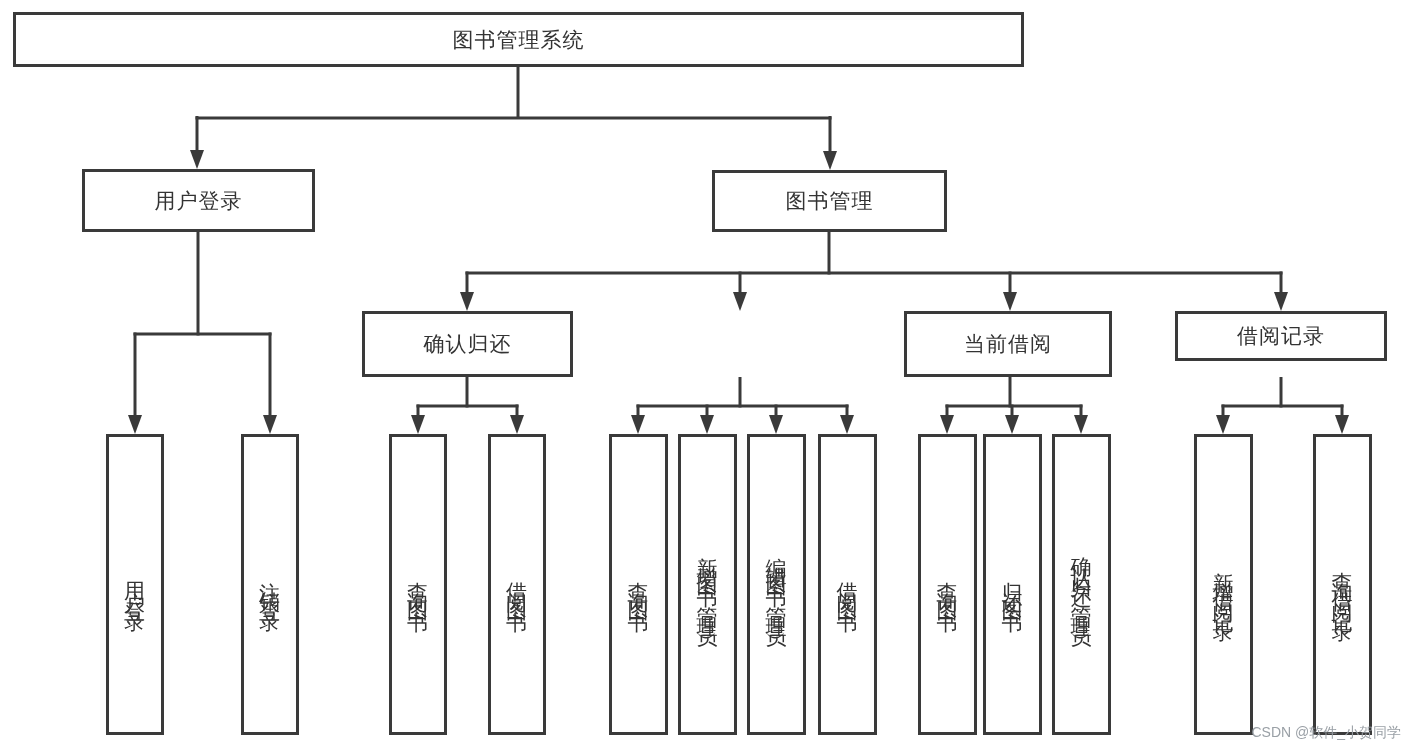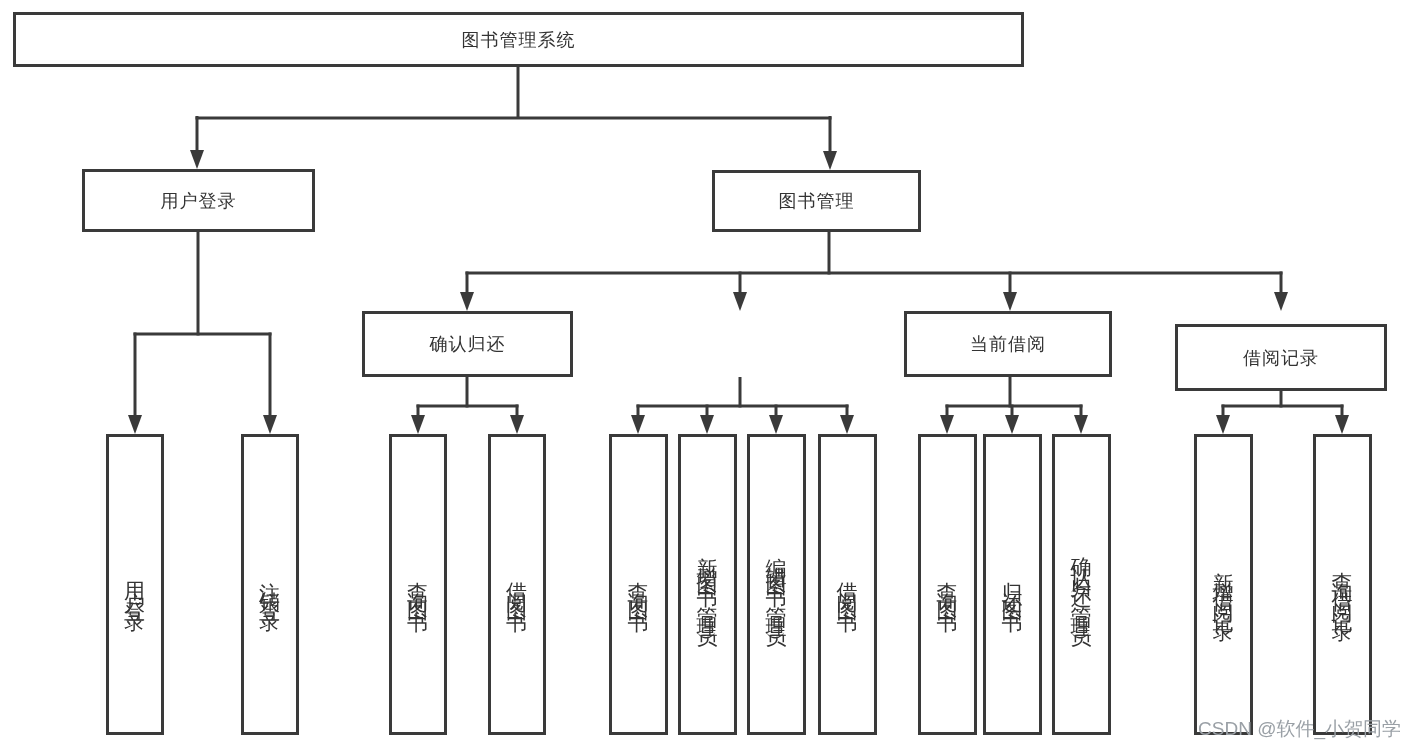--- a/index.html
+++ b/index.html
@@ -24,38 +24,38 @@
   .connectors polygon{fill:currentColor;stroke:none;}
   .box{
     position:absolute;
     box-sizing:border-box;
     background:#fff;
     border:3px solid var(--line);
     display:flex;align-items:center;justify-content:center;
     color:var(--text);
   }
   .h-label{
-    font-size:18px;
+    font-size:21px;
     letter-spacing:1px;
     white-space:nowrap;
     color:var(--text);
   }
   .leaf .v-label{
     writing-mode:vertical-rl;
     text-orientation:mixed;
     font-size:21px;
     letter-spacing:10px;
     line-height:1;
     color:var(--text);
     white-space:nowrap;
   }
   .watermark{
     position:absolute;
     right:4px;bottom:5px;
-    font-size:19px;
+    font-size:14px;
     color:var(--watermark);
     white-space:nowrap;
   }
 </style>
 </head>
 <body>
 
 <div class="canvas">
 
   <svg class="connectors" viewBox="0 0 1405 747" xmlns="http://www.w3.org/2000/svg">
@@ -120,31 +120,31 @@
     <polygon points="1335,415 1349,415 1342,434"></polygon>
   </svg>
 
   <div class="box" style="left:13px;top:12px;width:1011px;height:55px;">
     <span class="h-label">图书管理系统</span>
   </div>
 
   <div class="box" style="left:82px;top:169px;width:233px;height:63px;">
     <span class="h-label">用户登录</span>
   </div>
-  <div class="box" style="left:712px;top:170px;width:209px;height:62px;text-align:right;">
+  <div class="box" style="left:712px;top:170px;width:235px;height:62px;text-align:right;">
     <span class="h-label">图书管理</span>
   </div>
 
   <div class="box" style="left:362px;top:311px;width:211px;height:66px;">
     <span class="h-label">确认归还</span>
   </div>
   <div class="box" style="left:904px;top:311px;width:208px;height:66px;">
     <span class="h-label">当前借阅</span>
   </div>
-  <div class="box" style="left:1175px;top:324px;width:212px;height:67px;">
+  <div class="box" style="left:1175px;top:311px;width:212px;height:50px;">
     <span class="h-label">借阅记录</span>
   </div>
 
   <div class="box leaf" style="left:106px;top:434px;width:58px;height:301px;">
     <span class="v-label">用户登录</span>
   </div>
   <div class="box leaf" style="left:241px;top:434px;width:58px;height:301px;">
     <span class="v-label">注销登录</span>
   </div>
 

